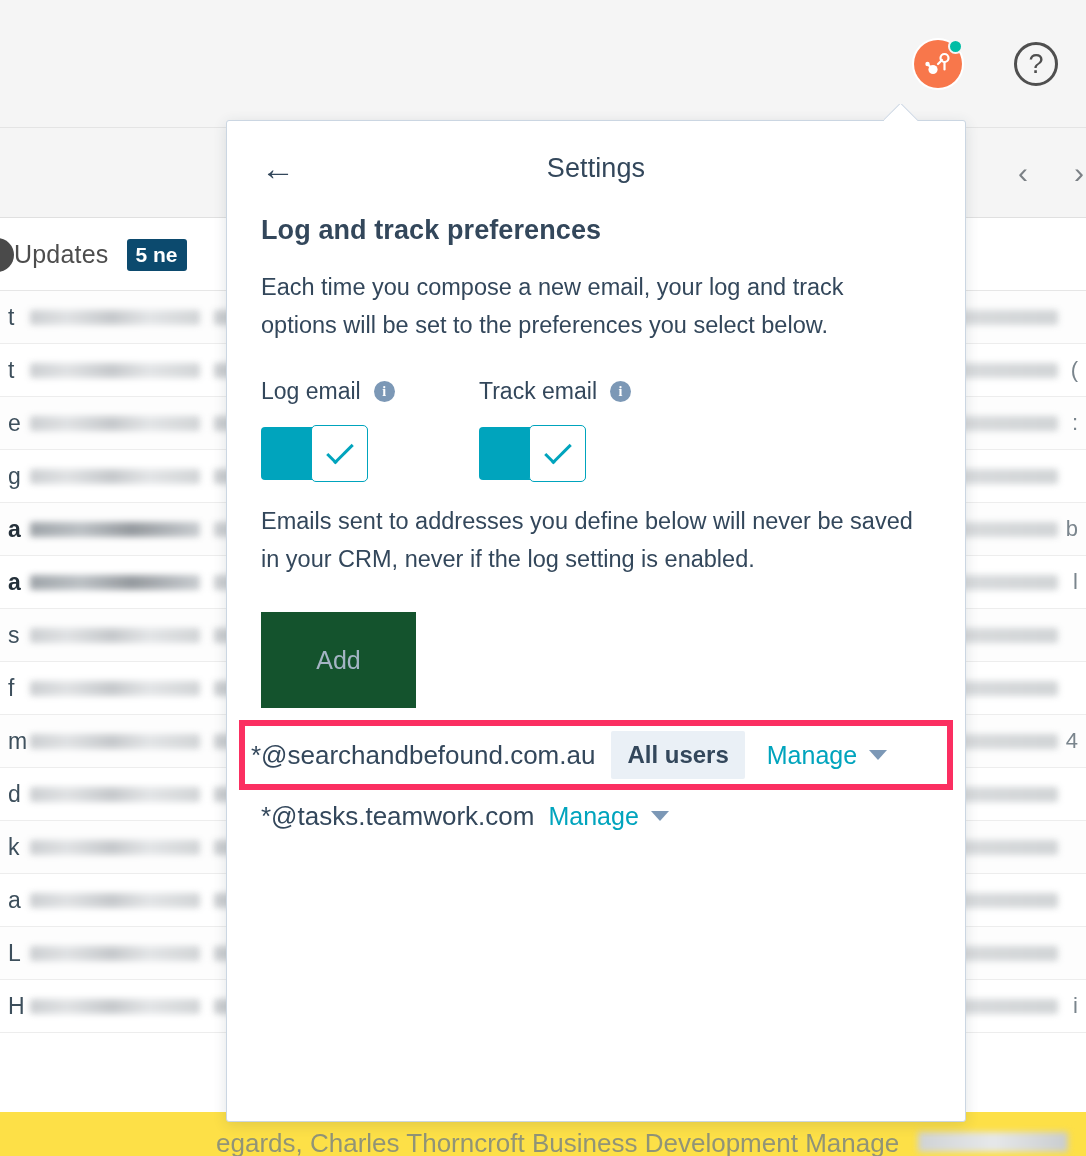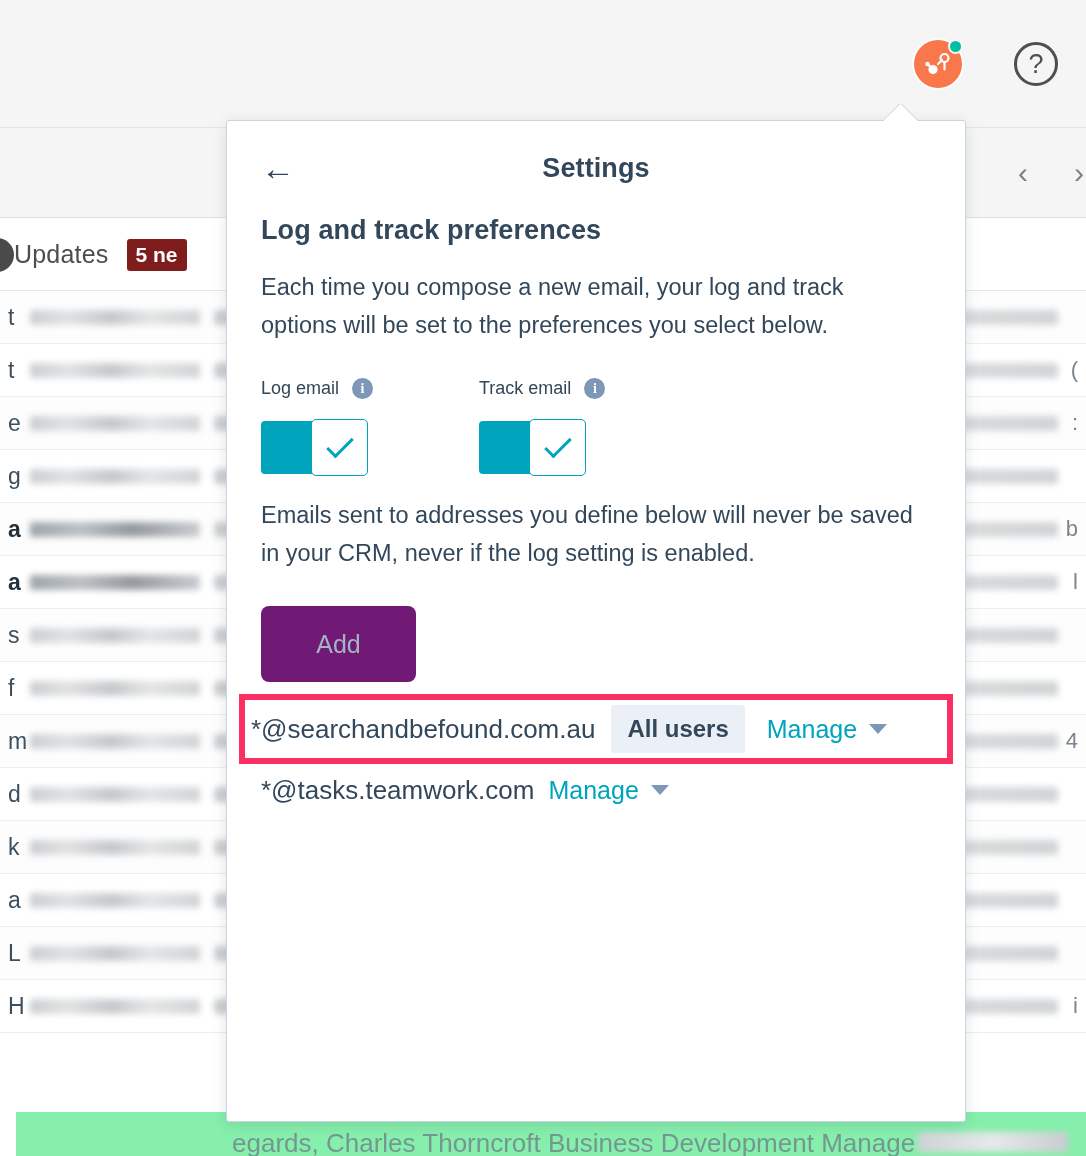--- a/index.html
+++ b/index.html
@@ -61,21 +61,21 @@
     display: flex; align-items: center; padding-left: 0px;
   }
   .updates-avatar {
     width: 34px; height: 34px; border-radius: 50%;
     background: #4a4a4a; margin-left: -20px;
   }
   .updates-label {
     font-size: 25px; color: #4d4d4d; letter-spacing: .2px;
   }
   .updates-badge {
-    margin-left: 18px; background: #7f1d1d; color: #ffffff;
+    margin-left: 18px; background: #0c4a6e; color: #ffffff;
     font-size: 21px; font-weight: 700; padding: 4px 9px; border-radius: 3px;
     white-space: nowrap;
   }
 
   
   .mail-list { position: absolute; top: 291px; left: 0; right: 0; bottom: 0; background:#fff; }
   .mail-row {
     position: relative; height: 53px; border-bottom: 1px solid #ededed;
     display: flex; align-items: center; padding: 0 8px;
     background: #fdfdfd;
@@ -95,23 +95,23 @@
     background: linear-gradient(90deg,#9aa0a5 0%,#b9bec2 30%,#8f9499 60%,#c6cace 100%);
   }
   .mail-col-a { width: 170px; flex: none; }
   .mail-col-b { flex: 1 1 auto; margin-left: 14px; }
   .mail-endchar {
     width: 20px; flex: none; font-size: 22px; color: #7a858d; text-align: right;
   }
 
   
   .signature-strip {
-    position: absolute; left: 16px; right: 0; bottom: 0; height: 44px;
+    position: absolute; left: 0; right: 0; bottom: 0; height: 44px;
     display: flex; align-items: center; overflow: hidden;
-    background: #86efac;
+    background: #fde047;
   }
   .signature-text {
     font-size: 26px; color: #6e7b87; white-space: nowrap;
     margin-left: 216px; margin-top: 18px;
     opacity: .75;
   }
   .sig-blur {
     position: absolute; right: 18px; bottom: 4px; width: 150px; height: 20px;
     background: linear-gradient(90deg,#cfd2d5,#e6e8ea,#c9cccf);
     filter: blur(3px);
@@ -140,38 +140,38 @@
 
   .pop-header {
     position: relative; height: 94px;
     display: flex; align-items: center; justify-content: center;
   }
   .back-arrow {
     position: absolute; left: 34px; top: 50%; transform: translateY(-50%);
     font-size: 34px; color: #33475b; line-height: 1; font-weight: 400;
   }
   .pop-title {
-    font-size: 27px; font-weight: 700; color: #33475b; letter-spacing: .1px;
+    font-size: 27px; font-weight: 400; color: #33475b; letter-spacing: .1px;
   }
 
   .pop-body { padding: 0 34px; }
 
   .section-heading {
     font-size: 27px; font-weight: 700; color: #33475b;
     letter-spacing: .1px;
   }
   .section-para {
     font-size: 23.5px; color: #33475b; line-height: 1.62;
     margin-top: 22px; max-width: 660px;
   }
 
   .toggle-group { display: flex; margin-top: 34px; }
   .toggle-block:first-child { width: 218px; }
   .toggle-head { display: flex; align-items: center; gap: 13px; }
-  .toggle-label { font-size: 18px; color: #33475b; }
+  .toggle-label { font-size: 23px; color: #33475b; }
   .info-icon {
     width: 21px; height: 21px; border-radius: 50%;
     background: #7c98b6; color: #ffffff;
     font-size: 14px; font-weight: 700; font-family: "Liberation Serif", serif;
     display: flex; align-items: center; justify-content: center;
     line-height: 1;
   }
   .switch {
     margin-top: 22px;
     width: 107px; height: 53px; border-radius: 4px;
@@ -192,22 +192,22 @@
   .add-row { display: flex; gap: 20px; margin-top: 34px; align-items: stretch; }
   .email-input {
     flex: 0 0 496px; height: 76px;
     background: #f5f8fa; border: 1px solid #cbd6e2; border-radius: 4px;
     font-size: 25px; color: #7c98b6; padding: 0 24px;
     font-family: "Liberation Sans", sans-serif;
     outline: none;
   }
   .email-input::placeholder { color: #8fa4b9; }
   .add-button {
-    flex: 0 0 155px; height: 76px;
-    background: #701a75; border: none; border-radius: 8px;
+    flex: 0 0 155px; height: 96px;
+    background: #14532d; border: none; border-radius: 0;
     color: #a4b4c4; font-size: 25px; font-family: "Liberation Sans", sans-serif;
     cursor: default;
   }
 
   .domain-list { margin-top: 12px; }
 
   .domain-row {
     display: flex; align-items: center; height: 52px; gap: 0;
   }
   .domain-row.highlighted {

